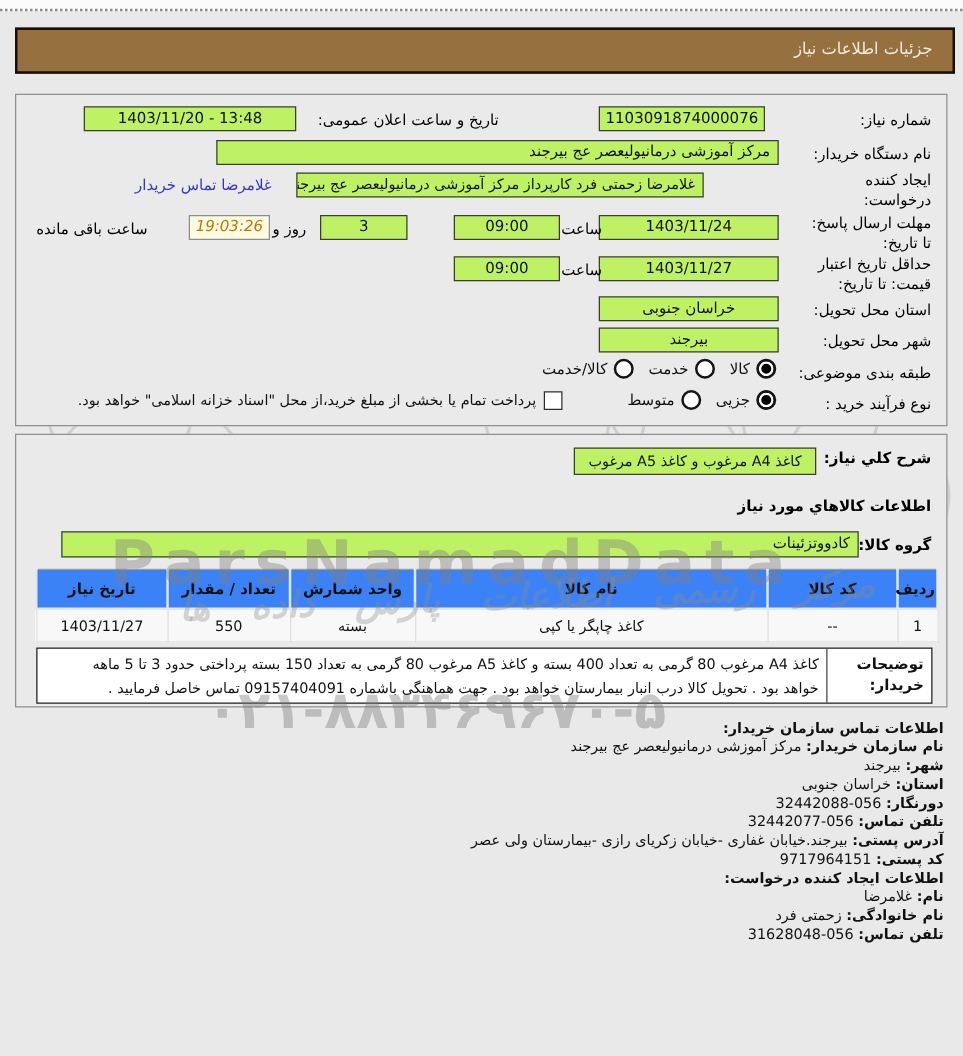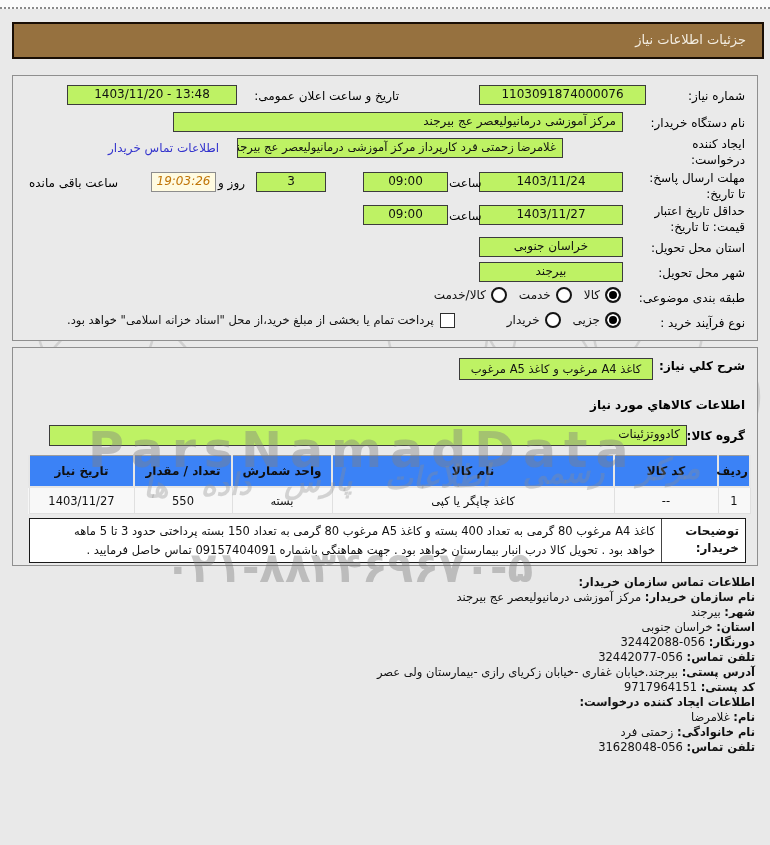--- a/index.html
+++ b/index.html
@@ -77,34 +77,34 @@
   </g>
 </svg>
 <div class="wm-digits">010101</div>
 <div class="wm-digits2">1001</div>
 
 <div class="abs titlebar">جزئیات اطلاعات نیاز</div>
 
 <div class="abs panel p1">
 
   <div class="lbl" style="right:12px;top:12px;">شماره نیاز:</div>
-  <div class="fld center ltr" style="left:466px;top:9px;width:167px;">1103091874000076</div>
+  <div class="fld center ltr" style="left:466px;top:9px;width:133px;">1103091874000076</div>
 
   <div class="lbl" style="right:358px;top:12px;">تاریخ و ساعت اعلان عمومی:</div>
   <div class="fld center ltr" style="left:54px;top:9px;width:170px;">1403/11/20 - 13:48</div>
 
   <div class="lbl" style="right:12px;top:39px;">نام دستگاه خریدار:</div>
   <div class="fld padded" style="left:160px;top:36px;width:450px;">مرکز آموزشی درمانیولیعصر عج بیرجند</div>
 
   <div class="lbl" style="right:12px;top:60px;width:100px;">
     <span>ایجاد کننده</span><br>
     <span>درخواست:</span>
   </div>
   <div class="fld padded" style="left:224px;top:62px;width:326px;font-size:11.5px;">غلامرضا زحمتی فرد کارپرداز مرکز آموزشی درمانیولیعصر عج بیرجند</div>
-  <div class="link" style="left:95px;top:65px;">اطلاعات تماس خریدار</div>
+  <div class="link" style="left:95px;top:65px;">غلامرضا تماس خریدار</div>
 
   <div class="lbl" style="right:12px;top:94px;width:100px;">
     <span>مهلت ارسال پاسخ:</span><br>
     <span>تا تاریخ:</span>
   </div>
   <div class="fld center ltr" style="left:466px;top:96px;width:144px;">1403/11/24</div>
   <div class="lbl" style="left:436px;top:99px;">ساعت</div>
   <div class="fld center ltr" style="left:350px;top:96px;width:85px;">09:00</div>
   <div class="fld center ltr" style="left:243px;top:96px;width:70px;">3</div>
   <div class="lbl" style="left:205px;top:99px;">روز و</div>
@@ -142,21 +142,21 @@
   </div>
 
   <div class="lbl" style="right:12px;top:239px;">نوع فرآیند خرید :</div>
   <div class="opts" style="right:136px;top:236px;">
     <span class="opt">
       <span class="radio sel"></span>
       <span>جزیی</span>
     </span>
     <span class="opt">
       <span class="radio"></span>
-      <span>خریدار</span>
+      <span>متوسط</span>
     </span>
     <span class="paygrp">
       <span class="checkbox"></span>
       <span>پرداخت تمام یا بخشی از مبلغ خرید،از محل "اسناد خزانه اسلامی" خواهد بود.</span>
     </span>
   </div>
 </div>
 
 <div class="abs panel p2">
 

